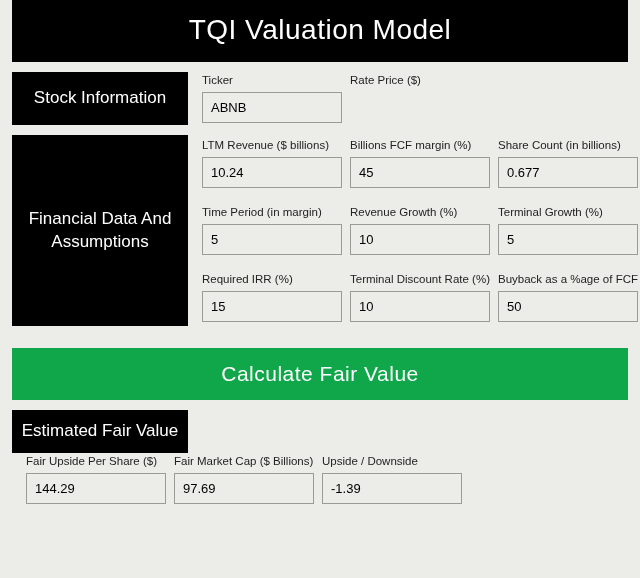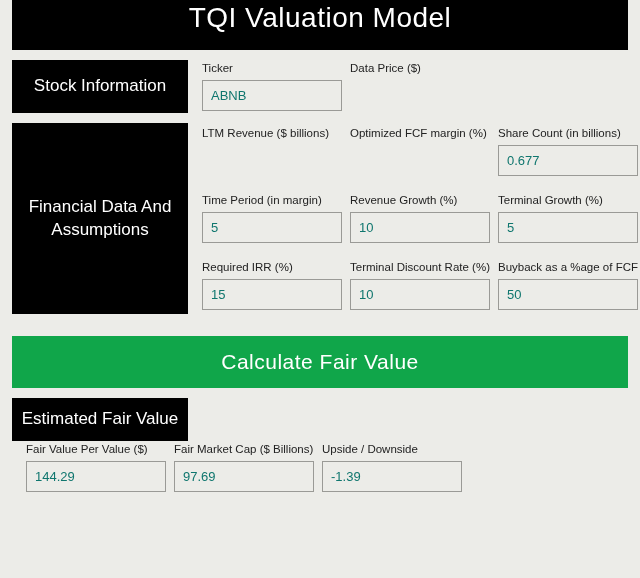--- a/index.html
+++ b/index.html
@@ -9,21 +9,21 @@
     width: 640px;
     font-size: 13px;
     color: #111;
   }
   .title-bar {
     background: #000;
     color: #fff;
     text-align: center;
     font-size: 28px;
     font-weight: 500;
-    padding: 2px 0 16px 0;
+    padding: 14px 0 16px 0;
     margin: 0 12px;
     letter-spacing: 0.5px;
   }
   .section {
     display: flex;
     margin: 10px 12px 0 12px;
   }
   .section-label {
     background: #000;
     color: #fff;
@@ -60,21 +60,21 @@
     font-size: 11.5px;
     color: #222;
     margin-bottom: 6px;
     white-space: nowrap;
   }
   .field-input {
     border: 1px solid #9a9a96;
     background: #ecece8;
     padding: 7px 8px;
     font-size: 13px;
-    color: #0f766e;
+    color: #000000;
     width: 100%;
     font-family: inherit;
   }
   .calculate {
     background: #10a64a;
     color: #fff;
     text-align: center;
     font-size: 21px;
     font-weight: 400;
     padding: 14px 0;
@@ -97,36 +97,38 @@
 
 <div class="section tight">
   <div class="section-label">Stock Information</div>
   <div class="section-body">
     <div class="row">
       <div class="field">
         <div class="field-label">Ticker</div>
         <input class="field-input" value="ABNB" style="">
       </div>
       <div class="field">
-        <div class="field-label">Data Price ($)</div>
+        <div class="field-label">Rate Price ($)</div>
       </div>
     </div>
   </div>
 </div>
 
 
 <div class="section">
   <div class="section-label">Financial Data And Assumptions</div>
   <div class="section-body">
     <div class="row">
       <div class="field">
         <div class="field-label">LTM Revenue ($ billions)</div>
+        <input class="field-input" value="10.24" style="">
       </div>
       <div class="field">
-        <div class="field-label">Optimized FCF margin (%)</div>
+        <div class="field-label">Billions FCF margin (%)</div>
+        <input class="field-input" value="45" style="">
       </div>
       <div class="field">
         <div class="field-label">Share Count (in billions)</div>
         <input class="field-input" value="0.677" style="">
       </div>
     </div>
     <div class="row">
       <div class="field">
         <div class="field-label">Time Period (in margin)</div>
         <input class="field-input" value="5" style="">
@@ -158,21 +160,21 @@
 </div>
 
 <button class="calculate">Calculate Fair Value</button>
 
 
 <div class="section tight" style="flex-direction:column;">
   <div class="section-label">Estimated Fair Value</div>
   <div class="section-body">
     <div class="row">
       <div class="field">
-        <div class="field-label">Fair Value Per Value ($)</div>
+        <div class="field-label">Fair Upside Per Share ($)</div>
         <input class="field-input" readonly="" value="144.29" style="">
       </div>
       <div class="field">
         <div class="field-label">Fair Market Cap ($ Billions)</div>
         <input class="field-input" readonly="" value="97.69" style="">
       </div>
       <div class="field">
         <div class="field-label">Upside / Downside</div>
         <input class="field-input" readonly="" value="-1.39" style="">
       </div>

